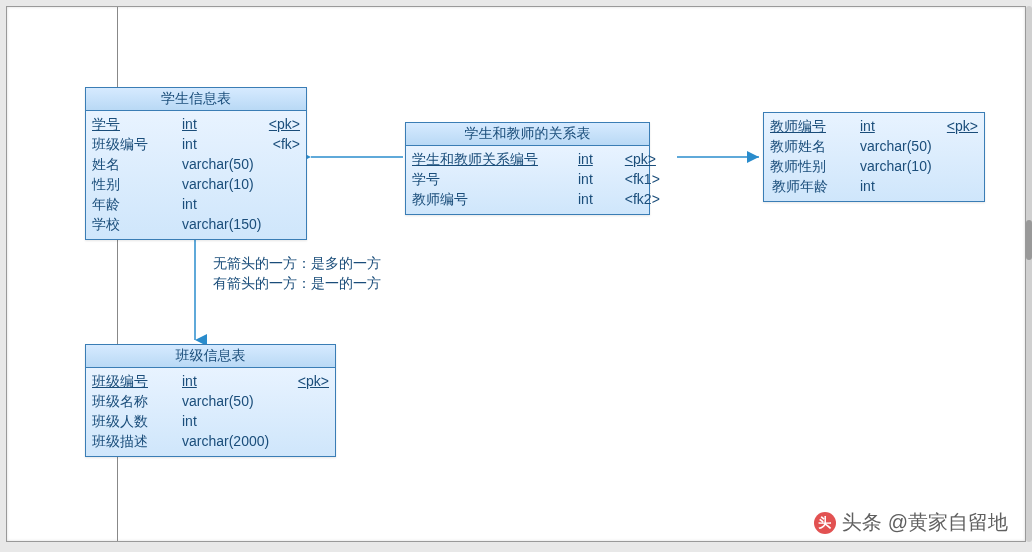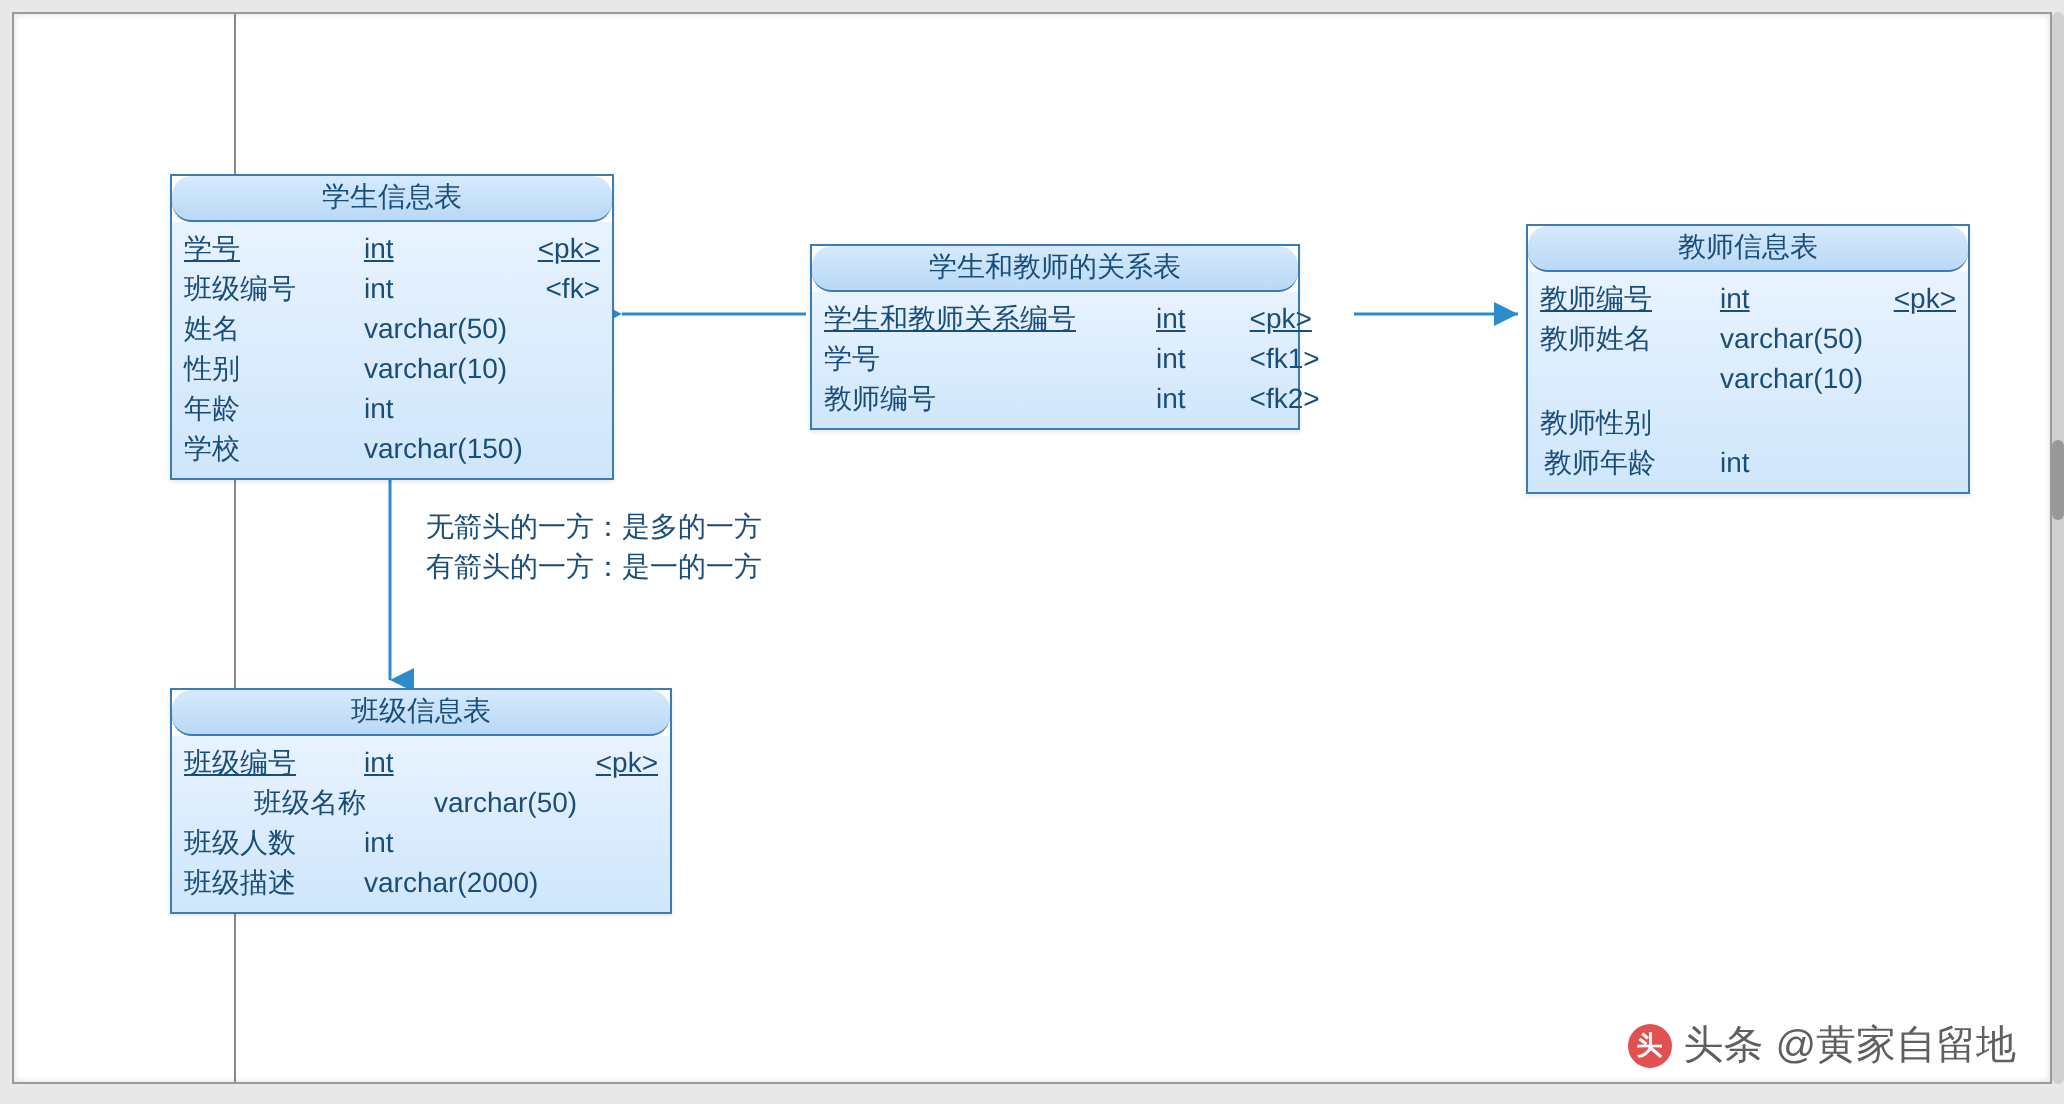--- a/index.html
+++ b/index.html
@@ -36,21 +36,20 @@
       background: #fff;
       box-shadow: 0 1px 2px rgba(0,0,0,0.1);
     }
     .entity-title {
       background: linear-gradient(#d6eaff, #b9d9f5);
       border-bottom: 1px solid #3a7db5;
       text-align: center;
       padding: 2px 0;
       color: #1a4d7a;
       font-size: 14px;
-      border-radius: 10px;
     }
     .entity-body {
       background: linear-gradient(#e8f3ff, #cfe6fb);
       padding: 3px 6px 5px 6px;
     }
     .row {
       display: flex;
       line-height: 20px;
       color: #1a4d7a;
       gap: 26px;
@@ -189,55 +188,54 @@
         </div>
         <div class="row">
           <span class="col-name" style="min-width: 140px;">教师编号</span>
           <span class="col-type">int</span>
           <span class="col-key">&lt;fk2&gt;</span>
         </div>
       </div>
   </div>
 
   <div class="entity" style="left:756px; top:105px; width:222px;">
-    <div class="entity-title">教师信息表</div>
     <div class="entity-body">
         <div class="row">
           <span class="col-name u" style="min-width: 64px;">教师编号</span>
           <span class="col-type u">int</span>
           <span class="col-key u">&lt;pk&gt;</span>
         </div>
         <div class="row">
           <span class="col-name" style="min-width: 64px;">教师姓名</span>
           <span class="col-type">varchar(50)</span>
           <span class="col-key"></span>
         </div>
         <div class="row">
-          <span class="col-name" style="min-width: 64px; margin-top: 22px;">教师性别</span>
+          <span class="col-name" style="min-width: 64px;">教师性别</span>
           <span class="col-type">varchar(10)</span>
           <span class="col-key"></span>
         </div>
         <div class="row">
           <span class="col-name" style="min-width: 64px; text-align: right;">教师年龄</span>
           <span class="col-type">int</span>
           <span class="col-key"></span>
         </div>
       </div>
   </div>
 
   <div class="entity" style="left:78px; top:337px; width:251px;">
     <div class="entity-title">班级信息表</div>
     <div class="entity-body">
         <div class="row">
           <span class="col-name u" style="min-width: 64px;">班级编号</span>
           <span class="col-type u">int</span>
           <span class="col-key u">&lt;pk&gt;</span>
         </div>
         <div class="row">
-          <span class="col-name" style="min-width: 64px; margin-left: 35px;">班级名称</span>
+          <span class="col-name" style="min-width: 64px;">班级名称</span>
           <span class="col-type">varchar(50)</span>
           <span class="col-key"></span>
         </div>
         <div class="row">
           <span class="col-name" style="min-width: 64px;">班级人数</span>
           <span class="col-type">int</span>
           <span class="col-key"></span>
         </div>
         <div class="row">
           <span class="col-name" style="min-width: 64px;">班级描述</span>

